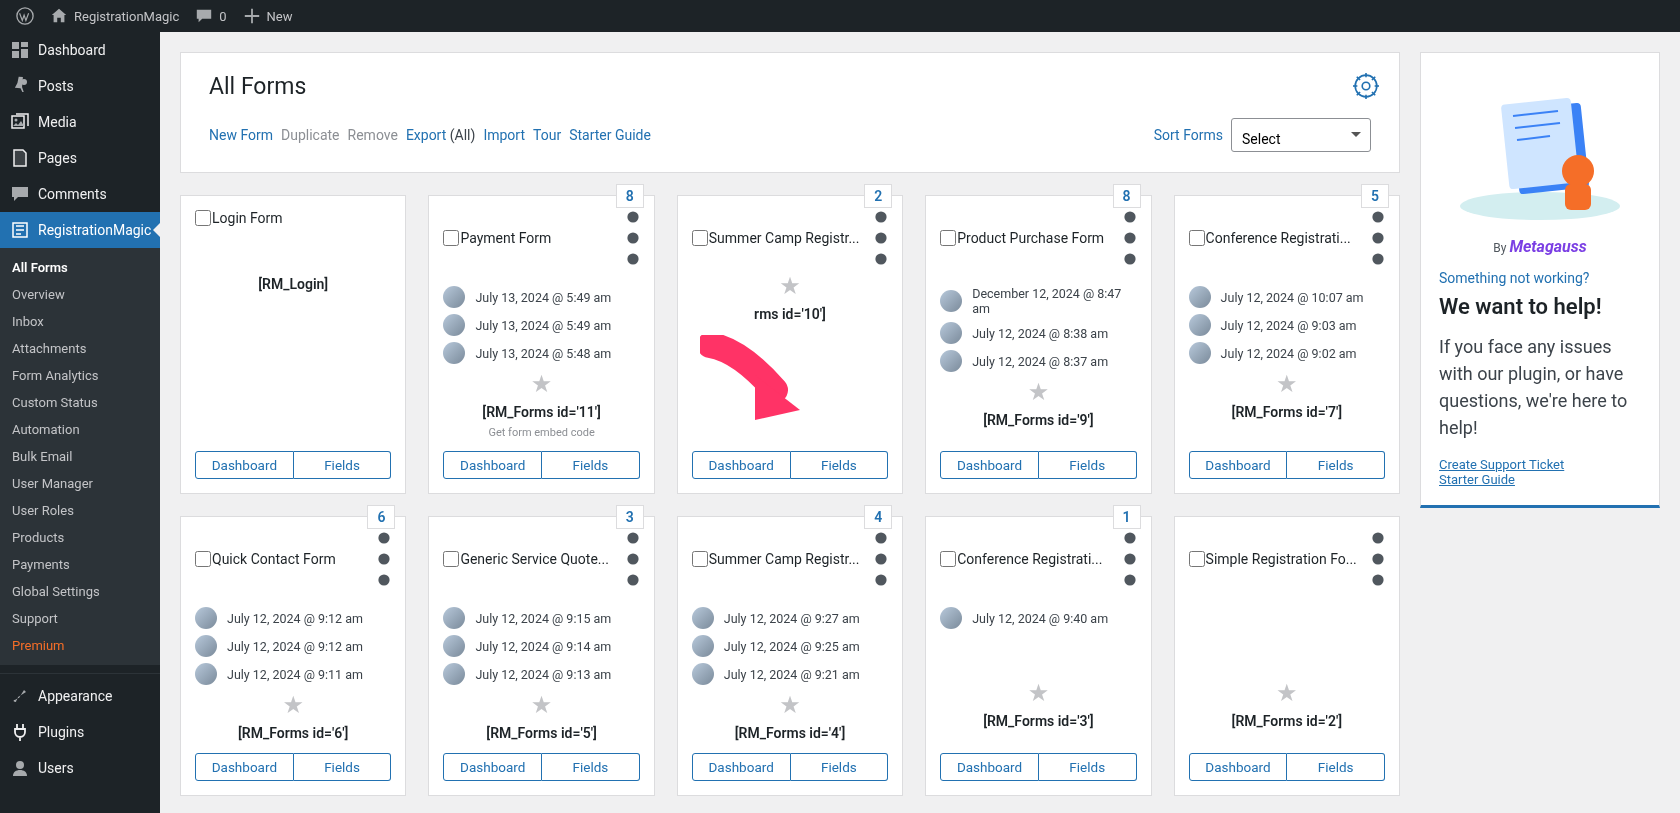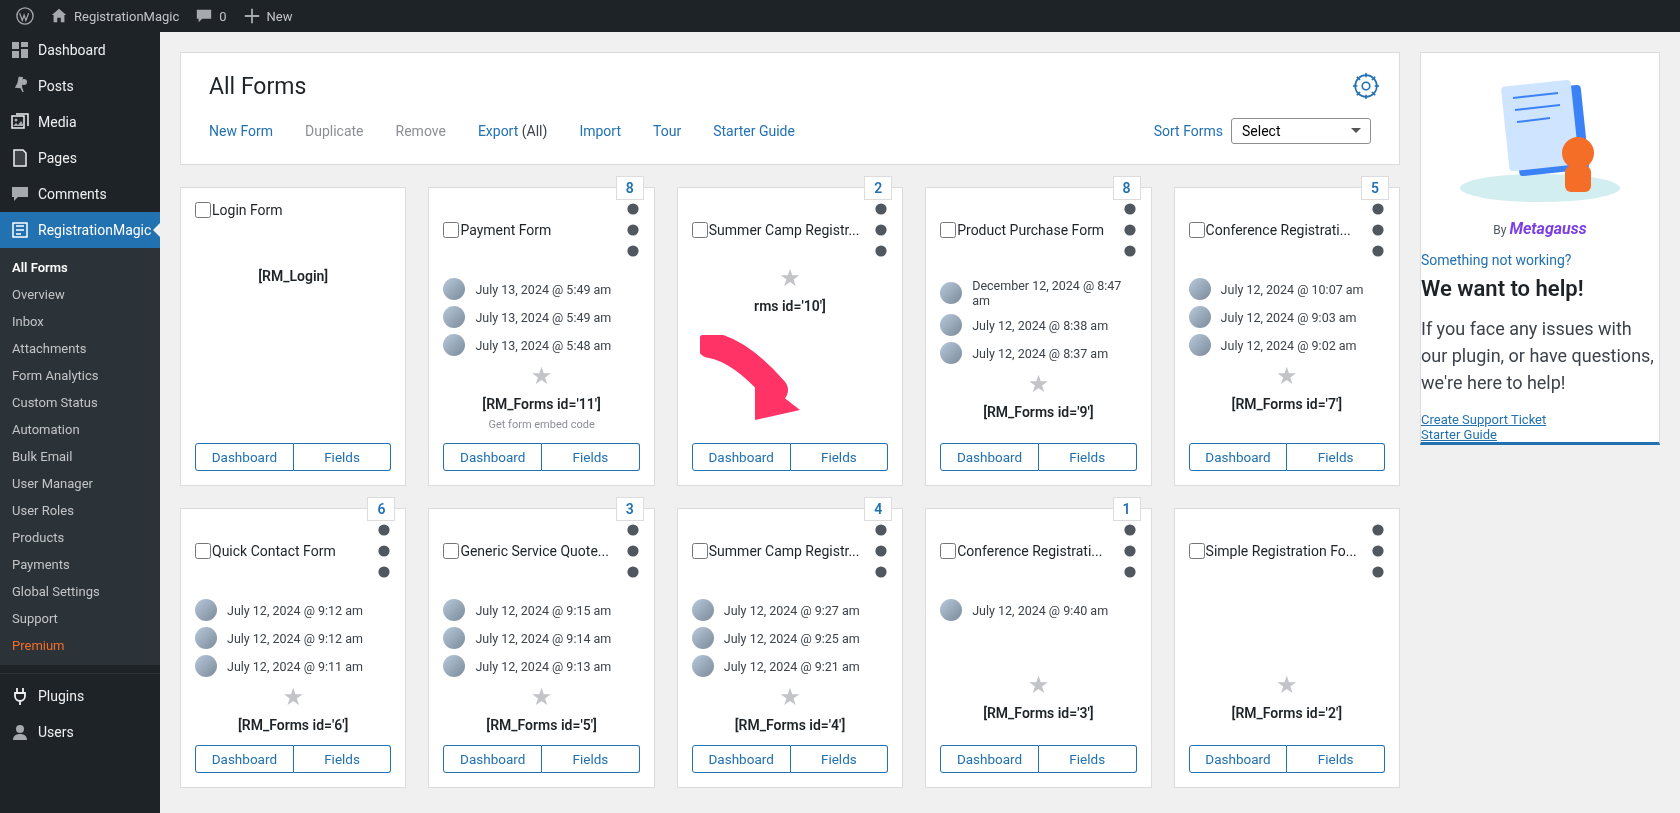--- a/index.html
+++ b/index.html
@@ -23,25 +23,25 @@
 .sidebar-sub-item.premium { color: #f56e28; }
 .sidebar-sep { height: 5px; background: transparent; margin: 4px 0; border-bottom: 1px solid #2c3338;}
 
 
 .main { margin-left: 160px; padding: 20px 20px 40px 20px; display: flex; gap: 20px; align-items: flex-start; }
 .content { flex: 1; }
 .panel { background: #fff; border: 1px solid #dcdcde; padding: 20px 28px; position: relative; }
 .panel h1 { font-size: 23px; font-weight: 400; margin-bottom: 18px; }
 .gear { position: absolute; right: 20px; top: 20px; width: 26px; height: 26px; cursor: pointer; }
 
-.toolbar { display: flex; align-items: center; gap: 32px; font-size: 14px; }
+.toolbar { display: flex; align-items: center; gap: 8px; font-size: 14px; }
 .toolbar a { color: #2271b1; text-decoration: none; cursor: pointer; }
 .toolbar a.disabled { color: #8c8f94; cursor: default; }
 .toolbar .sort { margin-left: auto; display: flex; align-items: center; gap: 8px; }
-.toolbar select { padding: 4px 28px 4px 10px; border: 1px solid #8c8f94; border-radius: 3px; font-size: 14px; min-width: 140px; background: #fff; appearance: none; }
+.toolbar select { padding: 12px 28px 4px 10px; border: 1px solid #8c8f94; border-radius: 3px; font-size: 14px; min-width: 140px; background: #fff; appearance: none; }
 .select-wrap { position: relative; }
 .select-wrap::after { content: ""; position: absolute; right: 10px; top: 50%; transform: translateY(-30%); border: 5px solid transparent; border-top-color: #555; pointer-events: none; }
 
 
 .grid { display: grid; grid-template-columns: repeat(5, 1fr); gap: 22px; margin-top: 22px; }
 .card { background: #fff; border: 1px solid #dcdcde; position: relative; padding: 14px 14px; min-height: 240px; display: flex; flex-direction: column; }
 .badge { position: absolute; top: -12px; right: 10px; background: #fff; border: 1px solid #dcdcde; color: #2271b1; font-weight: 600; padding: 3px 9px; font-size: 14px; }
 .card-head { display: flex; align-items: center; gap: 1px; }
 .card-head input[type=checkbox] { width: 16px; height: 16px; }
 .card-title { font-size: 14px; font-weight: 400; color: #1d2327; flex: 1; overflow: hidden; text-overflow: ellipsis; white-space: nowrap; }
@@ -52,21 +52,21 @@
 .star { text-align: center; font-size: 24px; color: #c3c4c7; margin-top: 6px; cursor: pointer; }
 .shortcode { text-align: center; font-weight: 600; font-size: 14px; margin-top: 6px; }
 .embed-hint { text-align: center; font-size: 11px; color: #8c8f94; margin-top: 6px; }
 .btns { display: flex; margin-top: auto; padding-top: 12px; }
 .btns a { flex: 1; text-align: center; border: 1px solid #2271b1; color: #2271b1; padding: 5px 0; font-size: 13.5px; cursor: pointer; text-decoration: none; border-radius: 3px; }
 .btns a:first-child { border-top-right-radius: 0; border-bottom-right-radius: 0; }
 .btns a:last-child { border-left: 0; border-top-left-radius: 0; border-bottom-left-radius: 0; }
 .login-card .shortcode { margin-top: 50px; }
 
 
-.widget { width: 240px; background: #fff; border: 1px solid #dcdcde; border-bottom: 3px solid #2271b1; }
+.widget { width: 240px; background: #fff; border: 1px solid #dcdcde; border-bottom: 3px solid #2271b1; padding: 18px; }
 .widget-img { height: 160px; display: flex; align-items: center; justify-content: center; position: relative; }
 .widget h3 { font-size: 14px; font-weight: 400; margin: 14px 0 8px; }
 .widget h2 { font-size: 22px; font-weight: 600; margin-bottom: 14px; }
 .widget p { font-size: 18px; color: #3c434a; line-height: 1.5; margin-bottom: 16px; }
 .widget a { color: #2271b1; text-decoration: underline; display: block; margin-top: 0; font-size: 13px; cursor: pointer; }
 .brand { text-align: center; font-size: 12px; color: #50575e; margin-top: 6px; }
 .brand .meta { color: #7b3fe4; font-weight: 700; font-style: italic; font-size: 16px; }
 
 
 .arrow-overlay { position: absolute; z-index: 50; pointer-events: none; }
@@ -158,20 +158,26 @@
       <div class="sidebar-sub-item">User Manager</div>
       <div class="sidebar-sub-item">User Roles</div>
       <div class="sidebar-sub-item">Products</div>
       <div class="sidebar-sub-item">Payments</div>
       <div class="sidebar-sub-item">Global Settings</div>
       <div class="sidebar-sub-item">Support</div>
       <div class="sidebar-sub-item premium">Premium</div>
     </div>
   <div class="sidebar-sep"></div>
   <div id="sidebar-after">
+      <div class="sidebar-item">
+        <svg viewBox="0 0 20 20">
+          <path d="M4 14c2 0 3-2 5-2l5-8 2 2-8 5c0 2-2 3-2 5-2 0-3-1-2-2z"></path>
+        </svg>
+        <span>Appearance</span>
+      </div>
       <div class="sidebar-item">
         <svg viewBox="0 0 20 20">
           <path d="M7 2v5M13 2v5M5 7h10v3a5 5 0 01-10 0zM10 15v4" stroke="currentColor" stroke-width="1.8" fill="none"></path>
         </svg>
         <span>Plugins</span>
       </div>
       <div class="sidebar-item">
         <svg viewBox="0 0 20 20">
           <circle cx="10" cy="7" r="4"></circle>
           <path d="M3 18c0-4 3-6 7-6s7 2 7 6z"></path>

